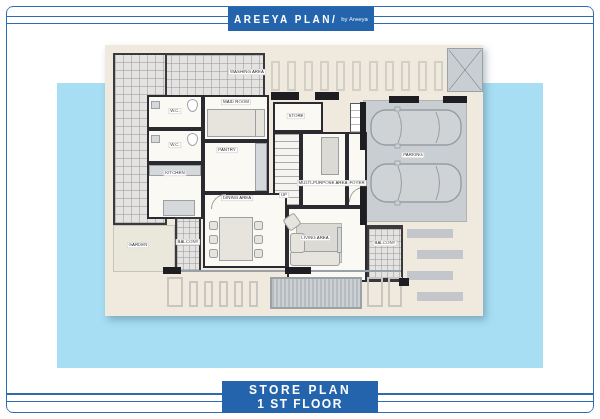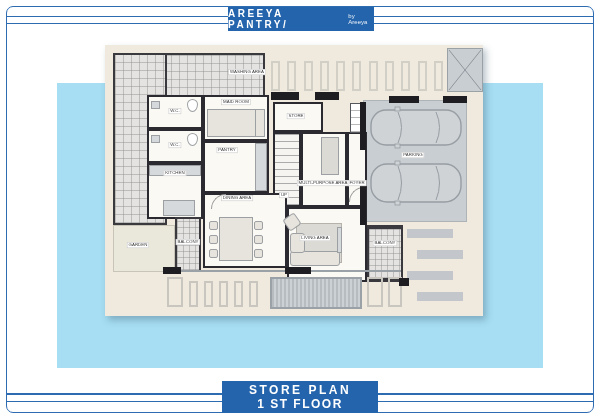--- a/index.html
+++ b/index.html
@@ -40,21 +40,21 @@
 
 <div id="canvas">
 
   <div class="frame"></div>
   <div class="hline" style="top:15.5px;"></div>
   <div class="hline" style="top:22.5px;"></div>
   <div class="hline" style="top:393px;"></div>
   <div class="hline" style="top:400.5px;"></div>
 
   <div class="bluebox" style="left:228px;top:7px;width:146px;height:24px;">
-    <span class="brand-main">AREEYA PANTRY/</span>
+    <span class="brand-main">AREEYA PLAN/</span>
     <span class="brand-by">by Areeya</span>
   </div>
 
   <div class="sky"></div>
 
   <div id="plan">
 
     <div class="tile" style="left:8px;top:8px;width:152px;height:45px;"></div>
     <div class="tile" style="left:8px;top:8px;width:54px;height:172px;"></div>
 

